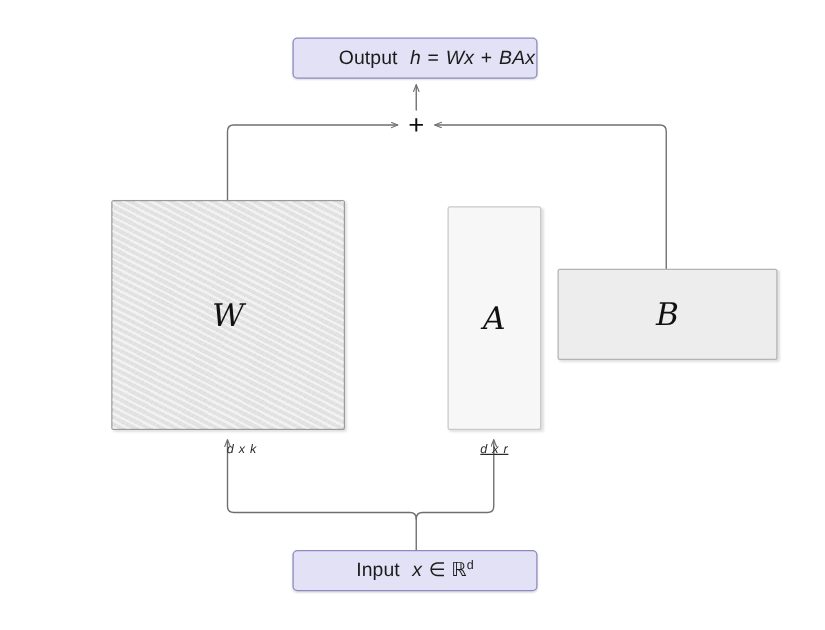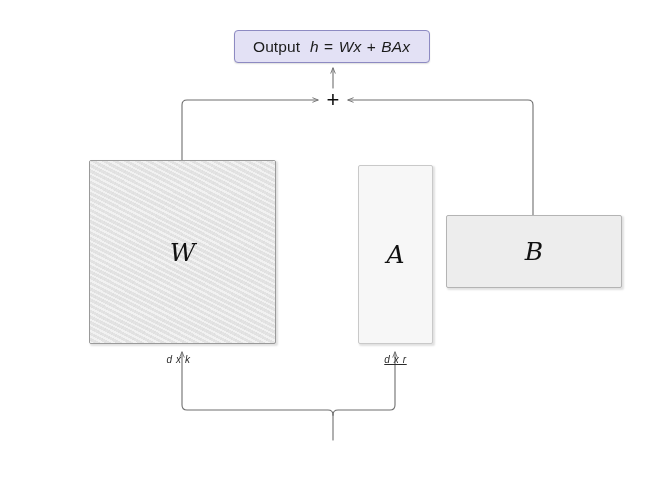--- a/index.html
+++ b/index.html
@@ -34,21 +34,21 @@
   .io-box {
     background: #e3e1f5;
     border: 1.3px solid #8d8ac2;
     border-radius: 4px;
     box-shadow: 0 1px 1.5px rgba(0,0,0,0.13);
     color: #1b1b1b;
     font-size: 15.5px;
     letter-spacing: .1px;
     white-space: nowrap;
   }
-  #output-box { left: 234px; top: 30px; width: 196px; height: 33px; }
+  #output-box { left: 234px; top: 30px; width: 196px; height: 33px; justify-content: flex-end; }
   #input-box  { left: 234px; top: 440px; width: 196px; height: 33px; }
   .io-box .mathit { font-style: italic; padding: 0 1px; }
   .io-box .bb { font-family: "DejaVu Sans", sans-serif; font-style: normal; }
   .io-box sup { font-size: 10px; vertical-align: super; font-style: normal;}
 
   
   .matrix {
     border-radius: 2px;
     color: #111111;
     font-family: "DejaVu Serif", serif;
@@ -87,21 +87,21 @@
   .dim-label {
     position: absolute;
     font-family: "Liberation Sans", sans-serif;
     font-style: italic;
     font-size: 10px;
     color: #2b2b2b;
     letter-spacing: .6px;
     white-space: nowrap;
     text-align: center;
   }
-  #dim-w { left: 85px; top: 354px; width: 187px; }
+  #dim-w { left: 100px; top: 354px; width: 187px; }
   #dim-a { left: 358px; top: 354px; width: 75px; text-decoration: underline; }
   #dim-b { left: 446px; top: 298px; width: 176px; }
 
   
   #plus-sign {
     position: absolute;
     left: 322px; top: 89px;
     width: 22px; height: 22px;
     font-family: "Liberation Sans", sans-serif;
     font-size: 22px;
@@ -160,14 +160,22 @@
 
   <div class="node matrix" id="matrix-a">
     <span>A</span>
   </div>
   <div class="dim-label" id="dim-a">d x r</div>
 
   <div class="node matrix" id="matrix-b">
     <span>B</span>
   </div>
 
+  <div class="node io-box" id="input-box">
+    <span>
+      <span>Input</span>&nbsp;
+      <span class="mathit">x</span>
+      <span>∈</span>
+      <span class="bb">ℝ</span><sup>d</sup>
+    </span>
+  </div>
 
 </div>
 
 </body></html>

